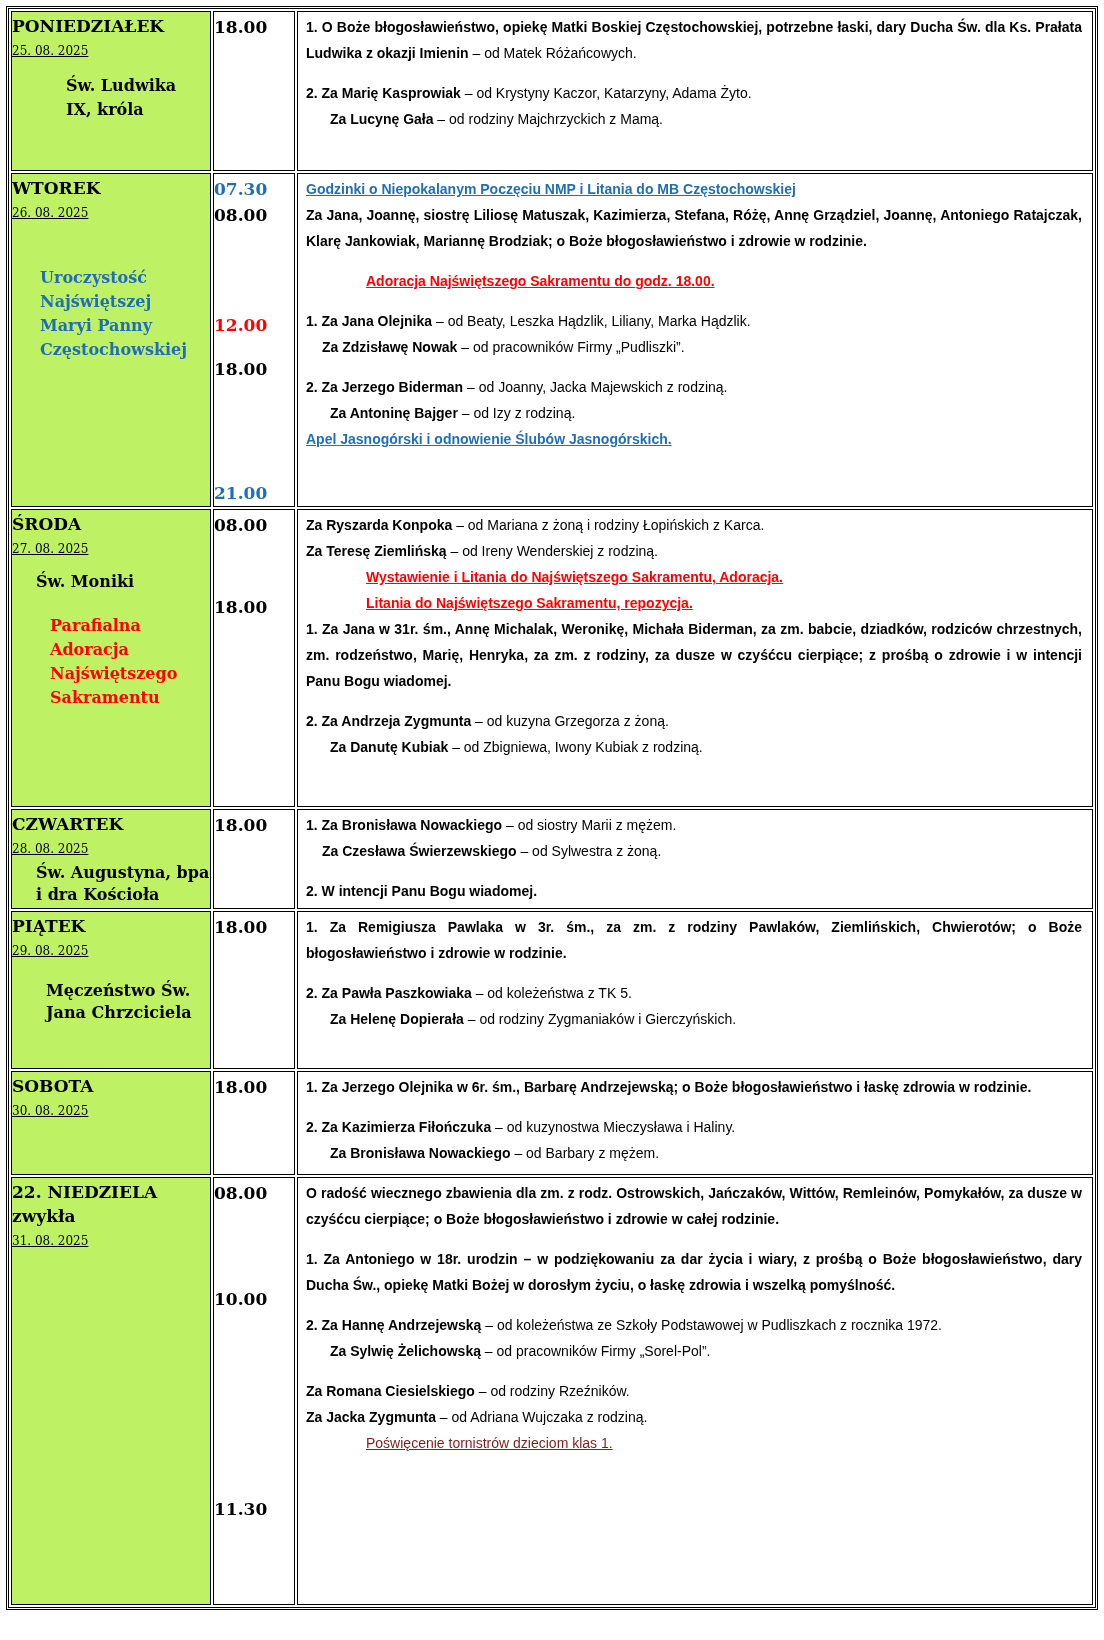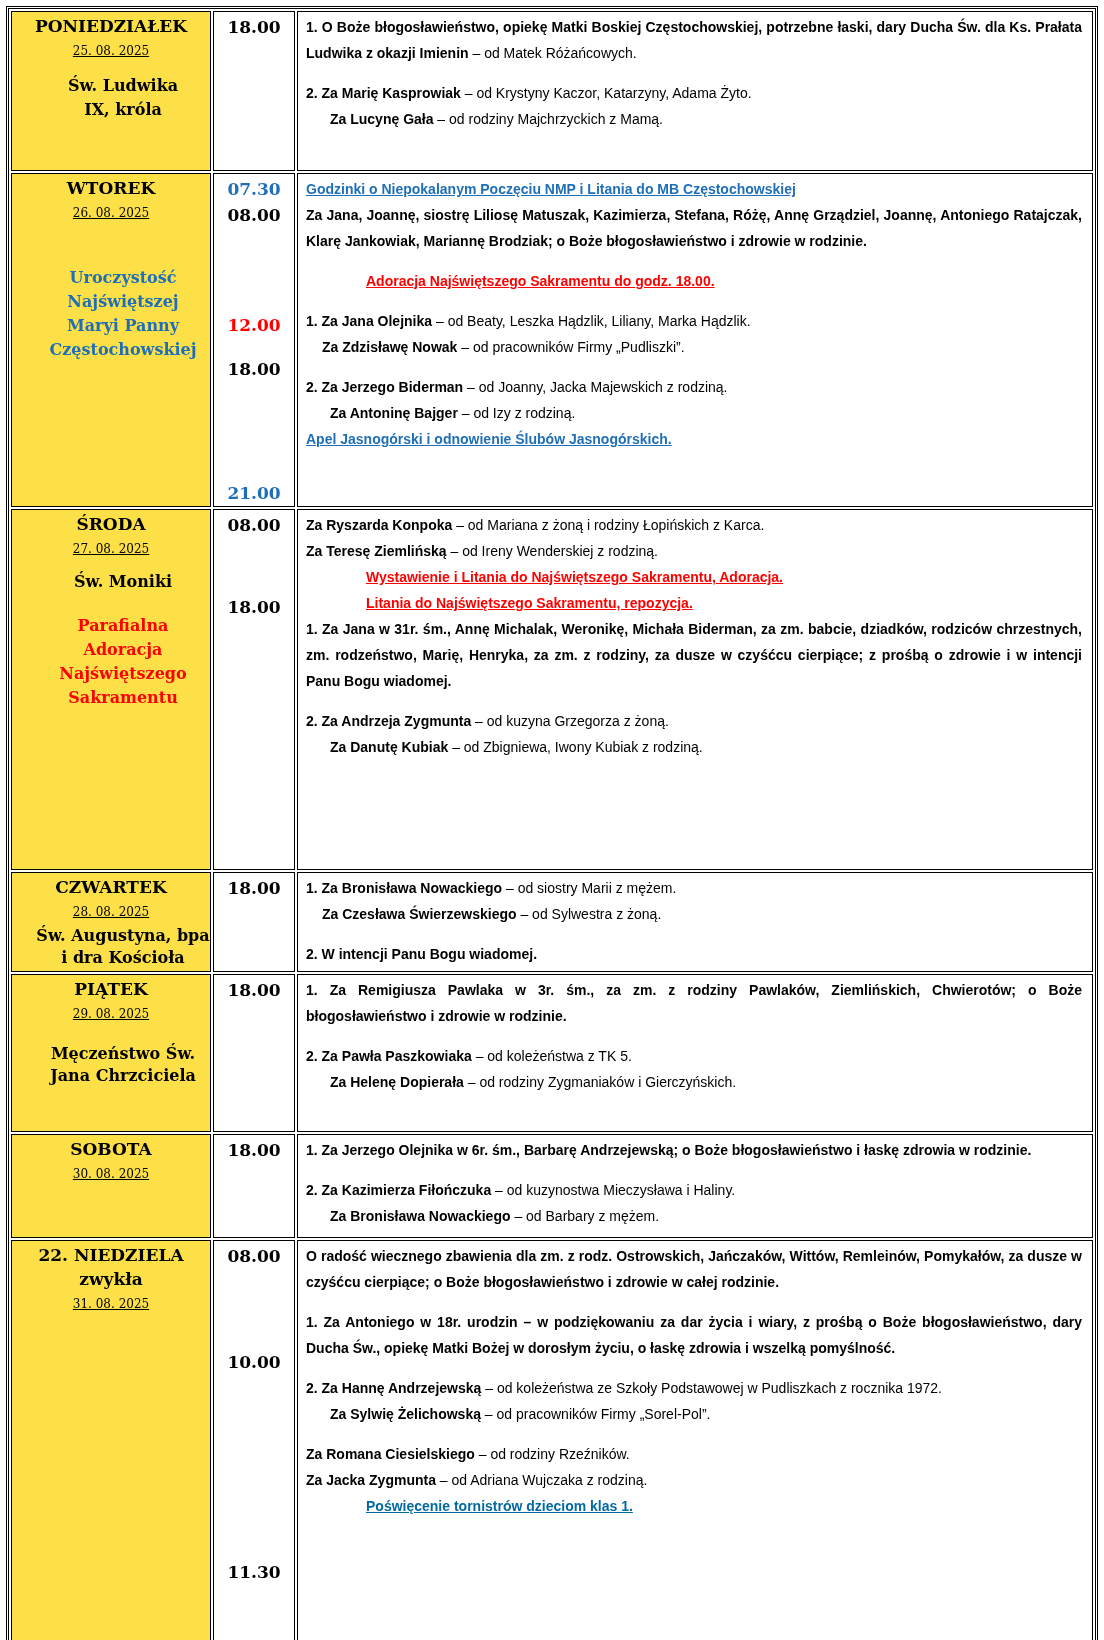--- a/index.html
+++ b/index.html
@@ -3,39 +3,39 @@
 <meta charset="utf-8">
 <style>
   html, body { margin: 0; padding: 0; background: #ffffff; }
   body { width: 1104px; height: 1640px; position: relative; overflow: hidden; font-family: "DejaVu Serif", serif; color: #000; }
   table.sched {
     position: absolute; left: 6px; top: 6px; width: 1092px;
     border-collapse: separate; border-spacing: 2px;
     border: 3px double #000;
   }
   table.sched td { border: 1px solid #000; vertical-align: top; padding: 0; }
-  td.day { width: 198px; background: #fde047; text-align: center; }
-  td.time { width: 80px; text-align: center; font-weight: bold; font-size: 17px; }
+  td.day { width: 198px; background: #bef264; text-align: left; }
+  td.time { width: 80px; text-align: left; font-weight: bold; font-size: 17px; }
   td.content { font-size: 17px; }
   .dayname { font-size: 17px; font-weight: bold; line-height: 24px; margin-top: 2px; }
   .date { font-size: 12px; text-decoration: underline; line-height: 26px; }
   .feast { font-size: 16px; font-weight: bold; line-height: 24px; margin-top: 4px; margin-left: 24px; }
   .feast.blue { color: #1f6fb8; }
   .feast.red { color: #ff0000; }
   .t { line-height: 26px; height: 26px; }
   .t.blue { color: #1f6fb8; }
   .t.red { color: #ff0000; }
   .line { font-family: "Liberation Sans Narrow", "Liberation Sans", sans-serif; font-size: 14px; line-height: 26px; text-align: justify; padding: 0 10px 0 8px; }
   .line b { font-weight: bold; }
   .indent { padding-left: 32px; }
   .indent2 { padding-left: 24px; }
   .gap { height: 14px; }
   .link-blue { color: #1f6fb8; text-decoration: underline; font-weight: bold; }
   .link-red { color: #ff0000; text-decoration: underline; font-weight: bold; }
-  .link-green { color: #0369a1; text-decoration: underline; font-weight: bold; }
+  .link-green { color: #7f1d1d; text-decoration: underline; font-weight: normal; }
   .center-ind { padding-left: 68px; }
 </style>
 </head>
 <body>
 
 <table class="sched">
 
   <tbody>
       <tr style="height:160px">
     <td class="day">
@@ -78,21 +78,21 @@
       <div class="gap"></div>
       <div class="line"><b>1. Za Jana Olejnika</b><span> – od Beaty, Leszka Hądzlik, Liliany, Marka Hądzlik.</span></div>
       <div class="line indent2"><b>Za Zdzisławę Nowak</b><span> – od pracowników Firmy „Pudliszki”.</span></div>
       <div class="gap"></div>
       <div class="line"><b>2. Za Jerzego Biderman</b><span> – od Joanny, Jacka Majewskich z rodziną.</span></div>
       <div class="line indent"><b>Za Antoninę Bajger</b><span> – od Izy z rodziną.</span></div>
       <div class="line"><span class="link-blue">Apel Jasnogórski i odnowienie Ślubów Jasnogórskich.</span></div>
     </td>
   </tr>
 
-  <tr style="height:361px">
+  <tr style="height:298px">
     <td class="day">
       <div class="dayname">ŚRODA</div>
       <div class="date">27. 08. 2025</div>
       <div class="feast" style="margin-top:8px">Św. Moniki</div>
       <div class="feast red" style="margin-top:20px;padding:0 14px">Parafialna Adoracja Najświętszego Sakramentu</div>
     </td>
     <td class="time">
       <div class="t" style="margin-top:2px">08.00</div>
       <div style="height:56px"></div>
       <div class="t">18.00</div>

